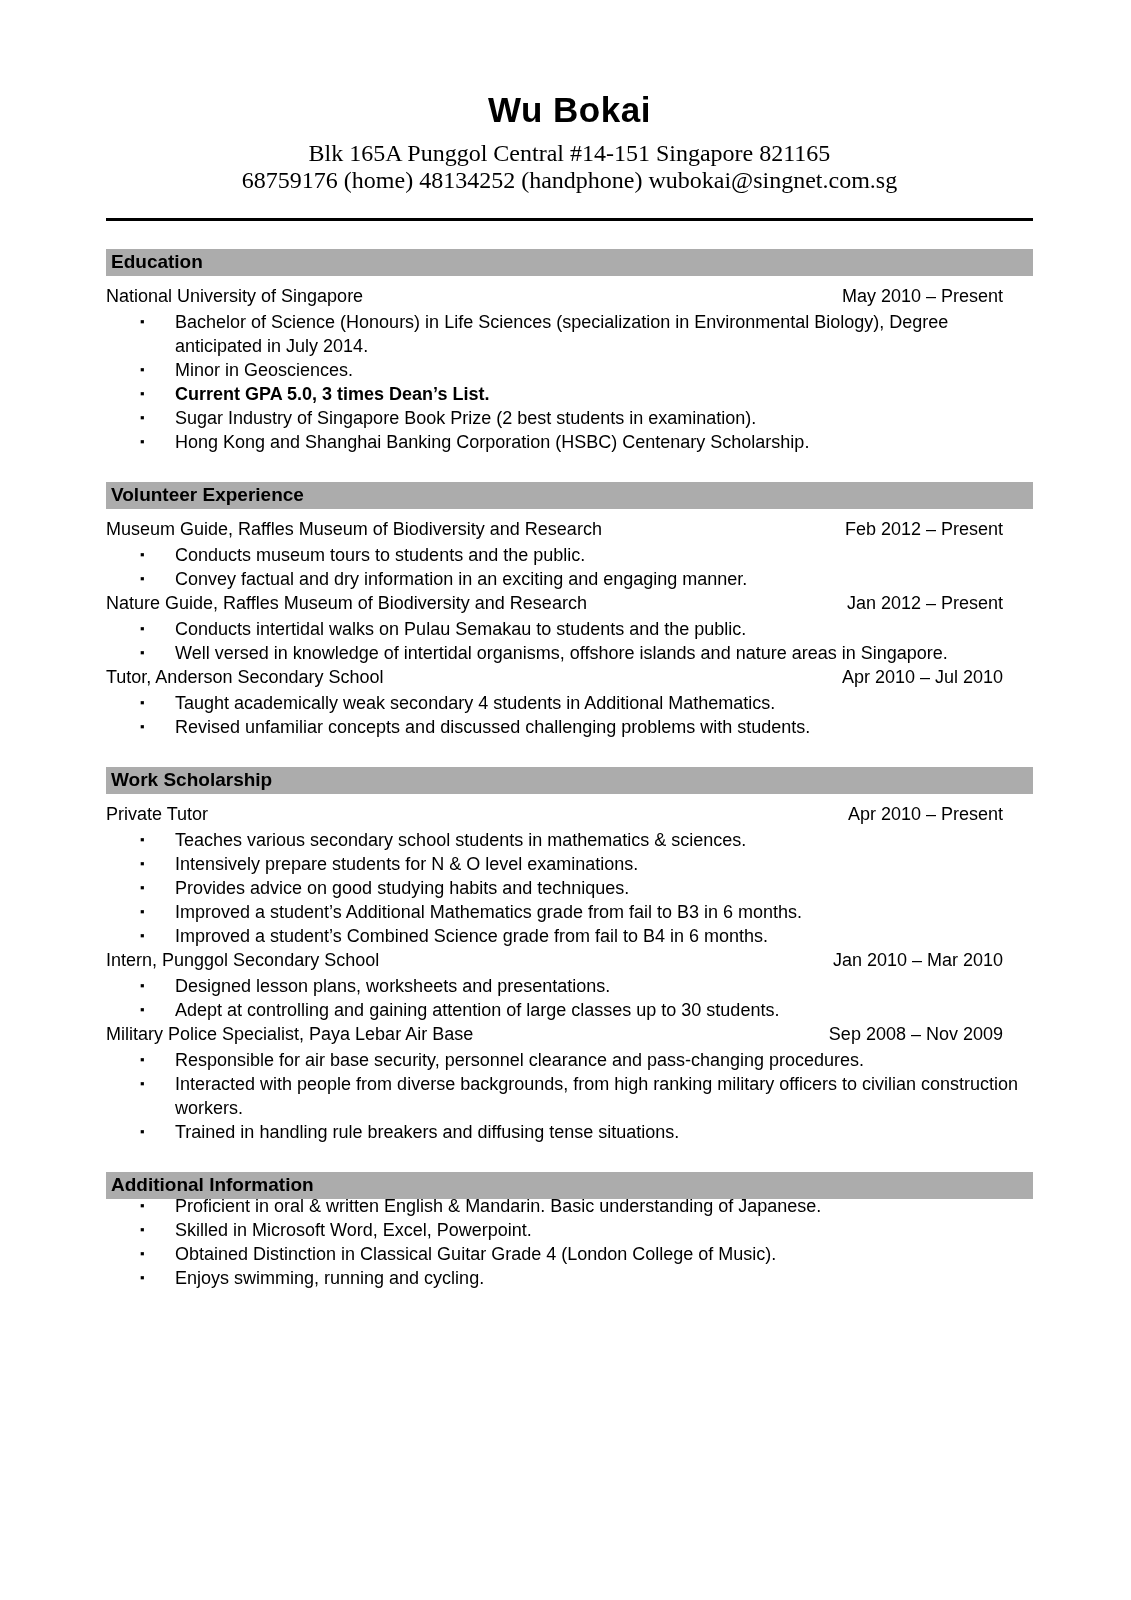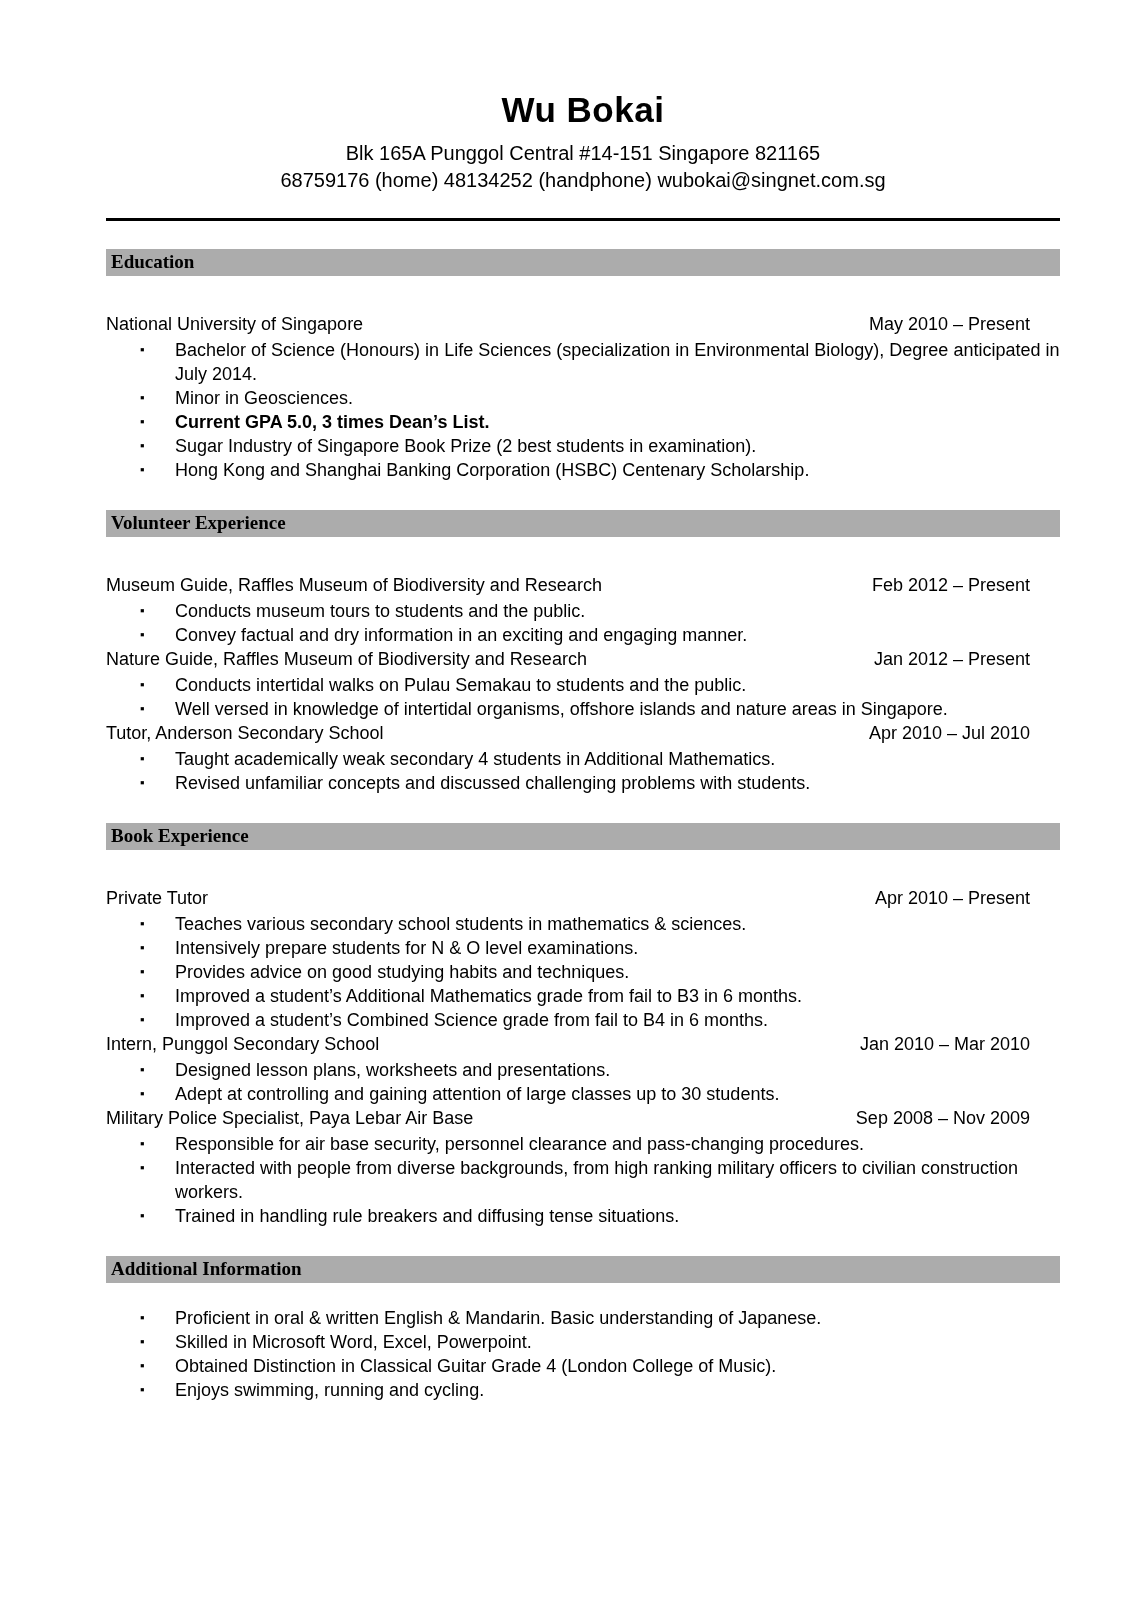--- a/index.html
+++ b/index.html
@@ -6,46 +6,45 @@
   html, body { background: var(--page-background, #ffffff); }
   body {
     width: 1131px;
     min-height: 1600px;
     font-family: "Liberation Sans", sans-serif;
     color: var(--text, #000000);
   }
   .page {
     width: 1131px;
     min-height: 1600px;
-    padding: 90px 71px 60px 106px;
+    padding: 90px 98px 60px 106px;
     background: var(--page-background, #ffffff);
     border-radius: 19px;
   }
   
   .resume-header { text-align: center; }
   .person-name {
     font-size: 35px;
     font-weight: bold;
     line-height: 1.15;
     margin-bottom: 10px;
     letter-spacing: 0.5px;
   }
-  .header-line { font-size: 20px; line-height: 27px; }
+  .header-line { font-size: 24px; line-height: 27px; font-family: Liberation Serif, serif; }
   .header-divider {
     border: none;
     border-top: 3px solid var(--text, #000000);
     margin-top: 24px;
   }
   
   .section { margin-top: 28px; }
   .section-bar {
     background: var(--section-bar, #acacac);
     padding: 2px 5px 3px 5px;
-    margin-bottom: 36px;
-    font-family: Liberation Serif, serif;
+    margin-bottom: 8px;
   }
   .section-title {
     font-size: 19px;
     font-weight: bold;
     line-height: 22px;
   }
   .entry + .entry { }
   .entry.no-head { margin-top: -13px; }
   .entry-head {
     display: flex;
@@ -166,21 +165,21 @@
               <li class="bullet">
     <span class="marker">▪</span>
     <span class="bullet-text">Revised unfamiliar concepts and discussed challenging problems with students.</span>
   </li>
             </ul>
   </div>
         </div>
   </section>
       <section class="section">
     <div class="section-bar">
-      <span class="section-title">Book Experience</span>
+      <span class="section-title">Work Scholarship</span>
     </div>
     <div class="entries">
           <div class="entry">
     <div class="entry-head">
       <span class="entry-left">Private Tutor</span>
       <span class="entry-right">Apr 2010 – Present</span>
     </div>
     <ul class="bullets">
               <li class="bullet">
     <span class="marker">▪</span>

